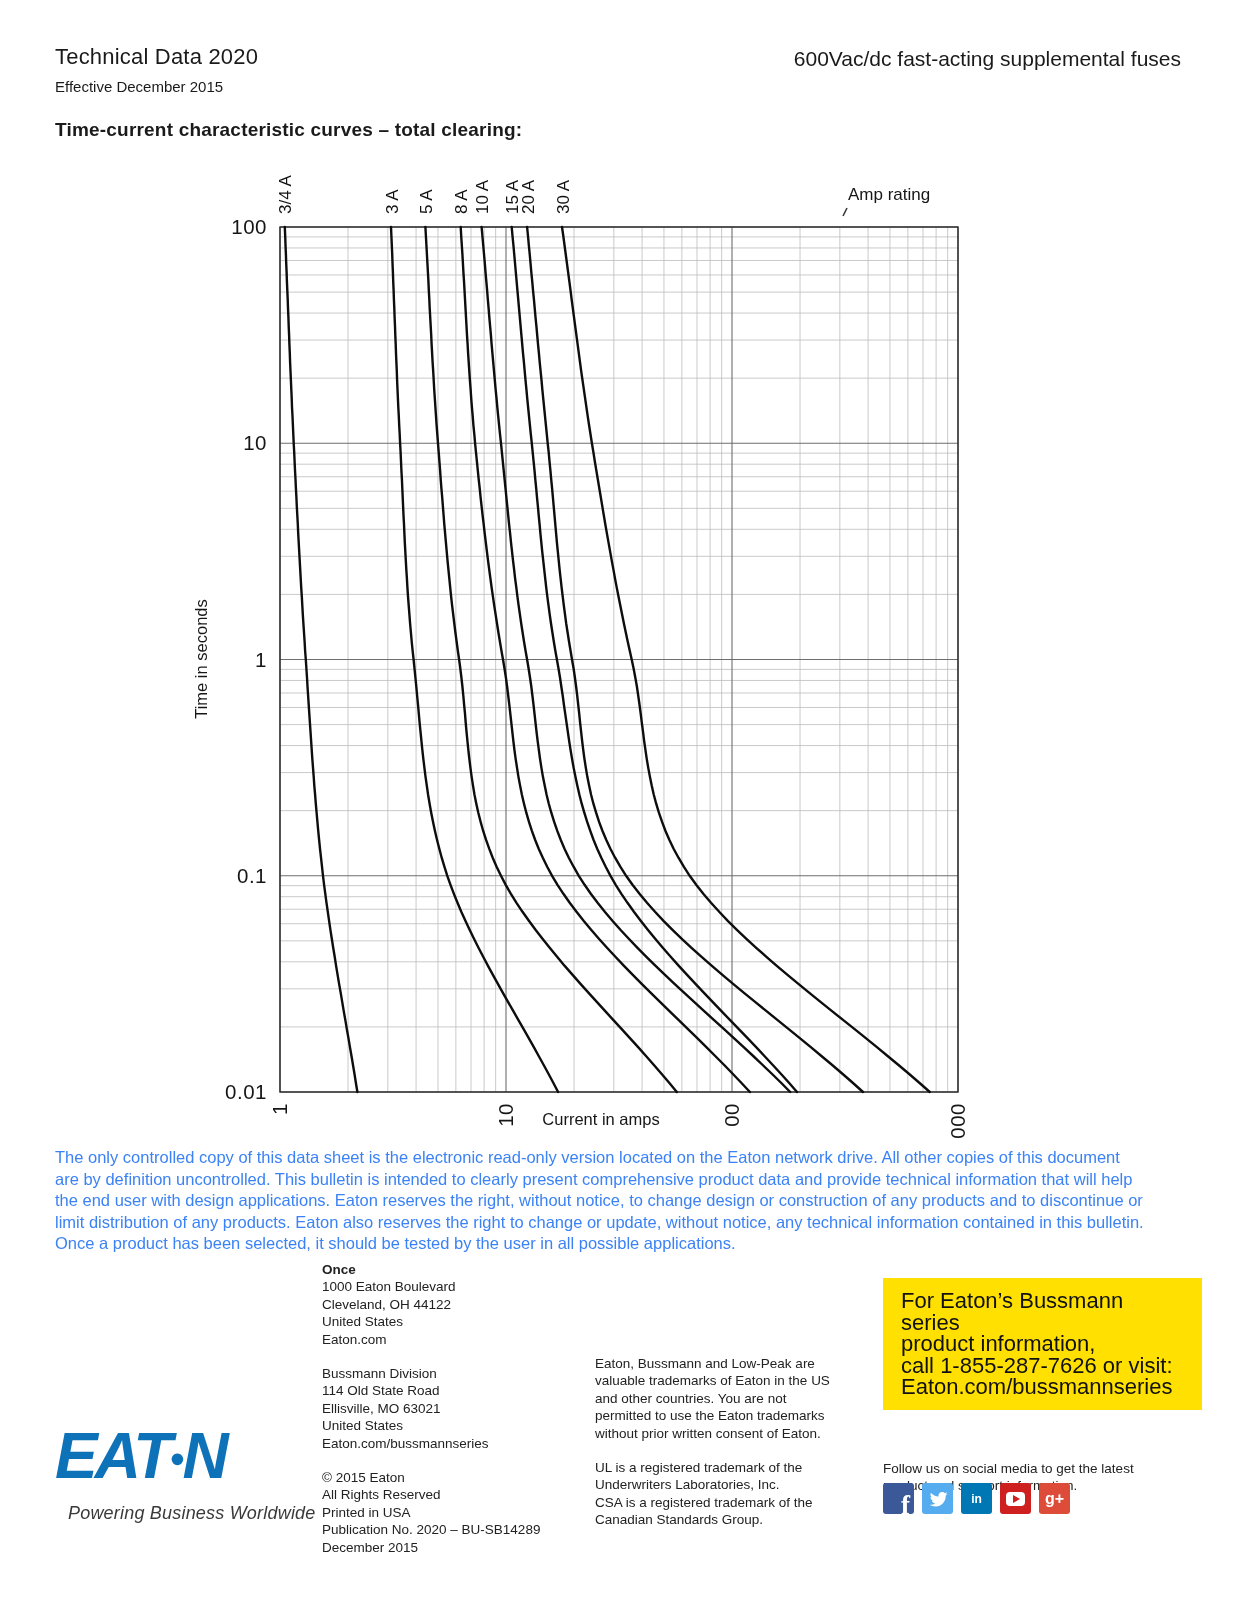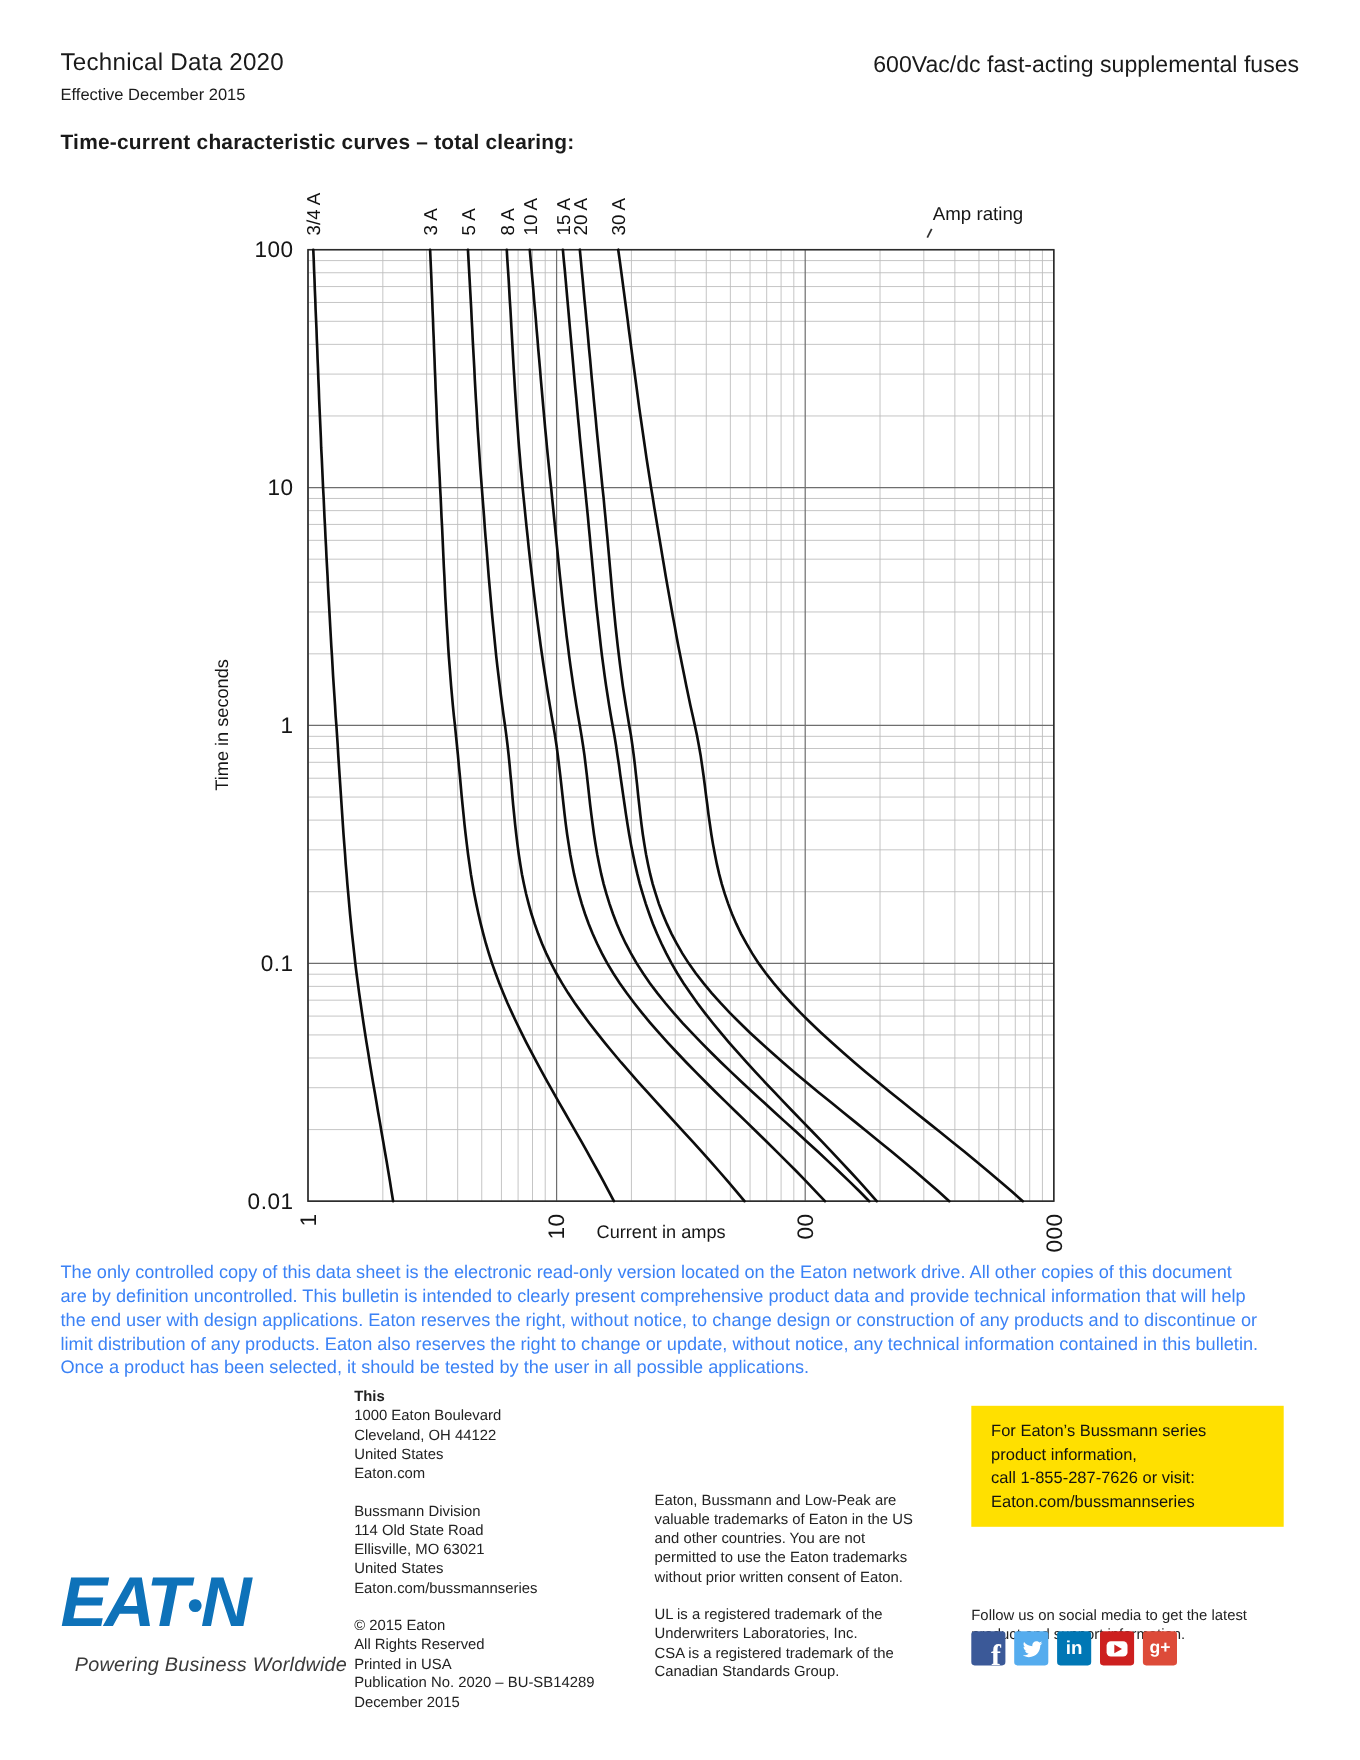--- a/index.html
+++ b/index.html
@@ -17,31 +17,31 @@
   #chart{left:0;top:0;width:1236px;height:1140px;}
   
   .disclaimer{left:55px;top:1147px;width:1092px;font-size:16.5px;line-height:21.6px;color:#3b82f6;}
   
   .addr{left:322px;top:1261px;font-size:13.5px;line-height:17.4px;color:#222;}
   .addr .blk{margin-bottom:17px;}
   .addr .bold{font-weight:bold;}
   .tm-col{left:595px;top:1355px;width:250px;font-size:13.5px;line-height:17.4px;color:#222;}
   .tm-col .blk{margin-bottom:17px;}
   
-  .promo{left:883px;top:1278px;width:284px;box-sizing:border-box;padding:12px 16px 12px 18px;
-         font-size:15px;line-height:21.5px;color:#111;}
+  .promo{left:883px;top:1278px;width:319px;box-sizing:border-box;padding:12px 16px 12px 18px;
+         font-size:22px;line-height:21.5px;color:#111;}
   .promo b{font-weight:normal;margin-top:47px;}
   
   .follow{left:883px;top:1444px;width:290px;font-size:13.5px;line-height:17.4px;color:#222;margin-top:16px;}
   .social{left:883px;top:1483px;display:flex;gap:8px;}
   .sq{width:31px;height:31px;border-radius:3px;position:relative;display:flex;
       align-items:center;justify-content:center;color:#fff;overflow:hidden;}
   .sq .fb-f{font-family:"Liberation Serif",serif;font-weight:bold;font-size:27px;
             position:absolute;bottom:-7px;right:4px;}
-  .sq .in-t{font-weight:bold;font-size:17px;letter-spacing:0;}
+  .sq .in-t{font-weight:bold;font-size:12px;letter-spacing:0;}
   .sq .gp-t{font-weight:bold;font-size:16px;}
   .yt-rect{width:19px;height:14px;background:#fff;border-radius:4px;display:flex;
            align-items:center;justify-content:center;}
   .yt-tri{width:0;height:0;border-left:7px solid #cd201f;border-top:4.5px solid transparent;
           border-bottom:4.5px solid transparent;margin-left:2px;}
   
   .logo{left:55px;top:1424px;}
   .logo-word{font-size:64px;font-weight:700;font-style:italic;letter-spacing:-3px;line-height:64px;}
   .logo-dot{font-size:27px;font-style:normal;position:relative;top:-11px;margin:0 0px;}
   .logo-tag{font-size:18px;font-style:italic;color:#3a3a3a;margin:2px 0 0 13px;letter-spacing:.2px;}
@@ -159,21 +159,21 @@
       <text x="518.219125549838" y="214" text-anchor="start" transform="rotate(-90 518.219125549838 214)">15 A</text>
       <text x="533.6133008466652" y="214" text-anchor="start" transform="rotate(-90 533.6133008466652 214)">20 A</text>
       <text x="568.5419581977683" y="214" text-anchor="start" transform="rotate(-90 568.5419581977683 214)">30 A</text>
     </g>
   </svg>
 
 <div class="abs disclaimer">The only controlled copy of this data sheet is the electronic read-only version located on the Eaton network drive. All other copies of this document are by definition uncontrolled. This bulletin is intended to clearly present comprehensive product data and provide technical information that will help the end user with design applications. Eaton reserves the right, without notice, to change design or construction of any products and to discontinue or limit distribution of any products. Eaton also reserves the right to change or update, without notice, any technical information  contained in this bulletin. Once a product has been selected, it should be tested by the user in all possible applications.</div>
 
 <div class="abs addr">
   <div class="blk">
-    <div class="bold">This</div>
+    <div class="bold">Once</div>
     <div>1000 Eaton Boulevard</div>
     <div>Cleveland, OH 44122</div>
     <div>United States</div>
     <div>Eaton.com</div>
   </div>
   <div class="blk">
     <div>Bussmann Division</div>
     <div>114 Old State Road</div>
     <div>Ellisville, MO 63021</div>
     <div>United States</div>

